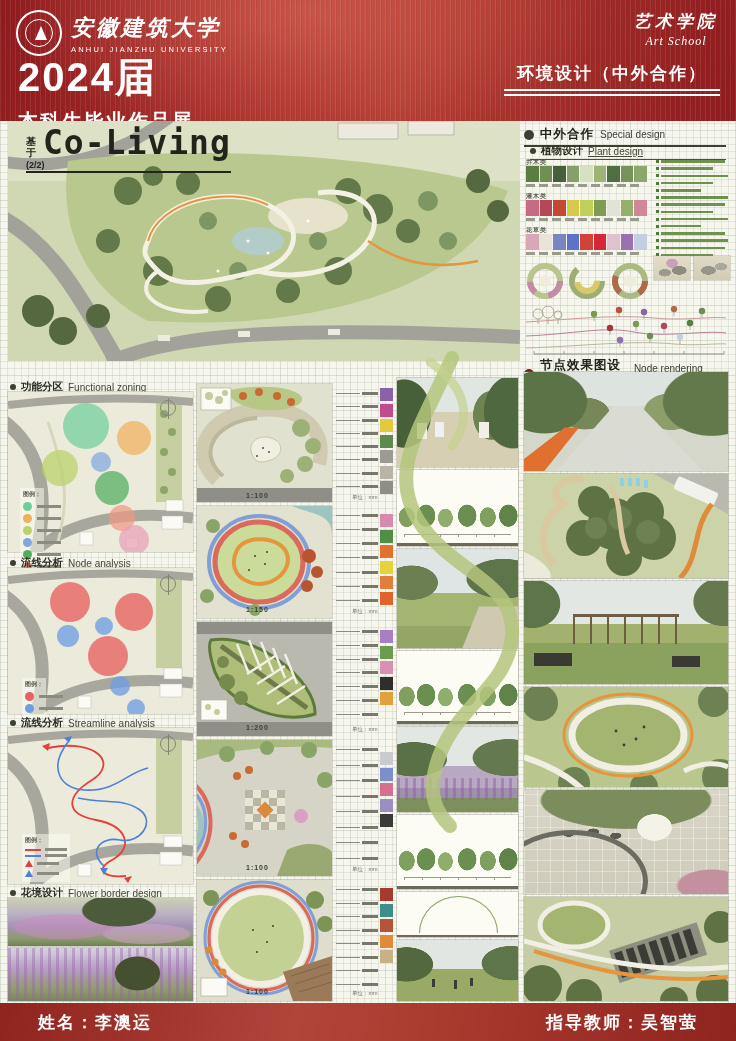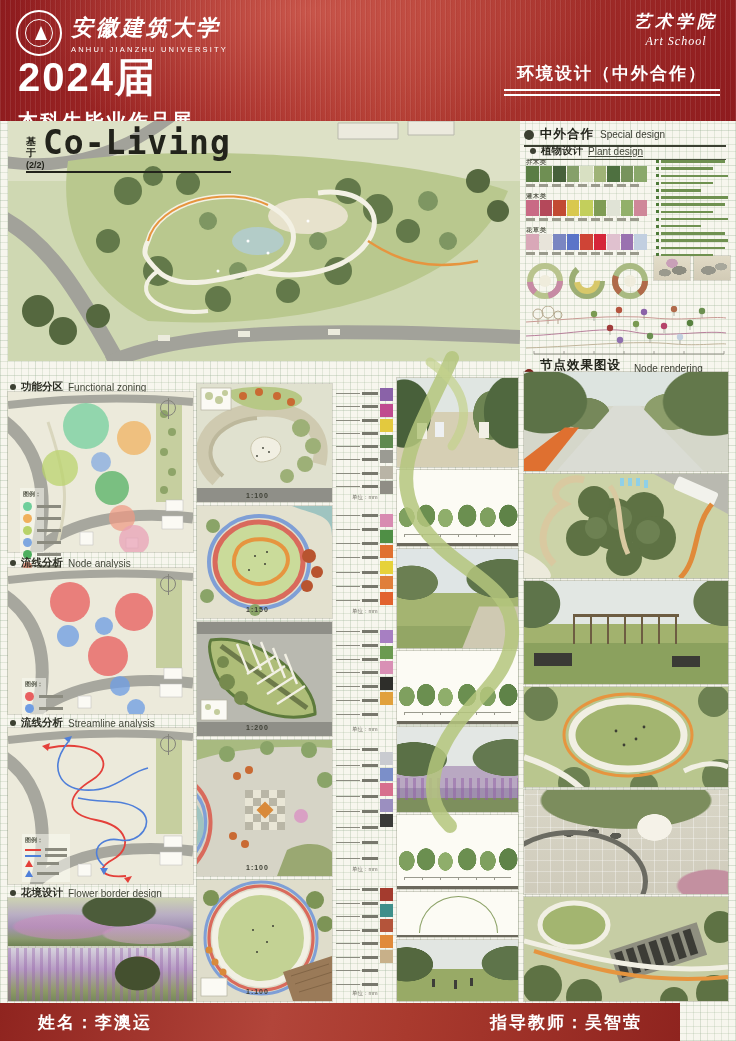--- a/index.html
+++ b/index.html
@@ -195,21 +195,21 @@
       linear-gradient(180deg,#d7d3de 0%, #b79cc4 40%, #8f9a68 80%, #76885a 100%); }
 
   .north { position:absolute; width:16px; height:16px; border:1px solid #83837a; border-radius:50%; }
   .north::before { content:""; position:absolute; left:7px; top:-3px; width:1px; height:21px; background:#83837a; }
 
   .green-notes, .thumbs, .caps { z-index:2; }
   svg { display:block; }
   .swoosh { position:absolute; inset:0; pointer-events:none; z-index:3; }
 
   
-  .footer { position:absolute; left:0; top:1003px; width:680px; height:38px; color:#fff;
+  .footer { position:absolute; left:0; top:1003px; width:736px; height:38px; color:#fff;
     background:linear-gradient(100deg,#8f241f 0%, #b2453a 40%, #a93a2e 60%, #8f241f 100%);
     display:flex; align-items:center; justify-content:space-between; padding:0 38px; }
   .footer .fi { font-size:17px; font-weight:bold; letter-spacing:2px; }
 </style>
 </head>
 <body>
 
 <div id="poster">
   <div class="grid-bg"></div>
 

